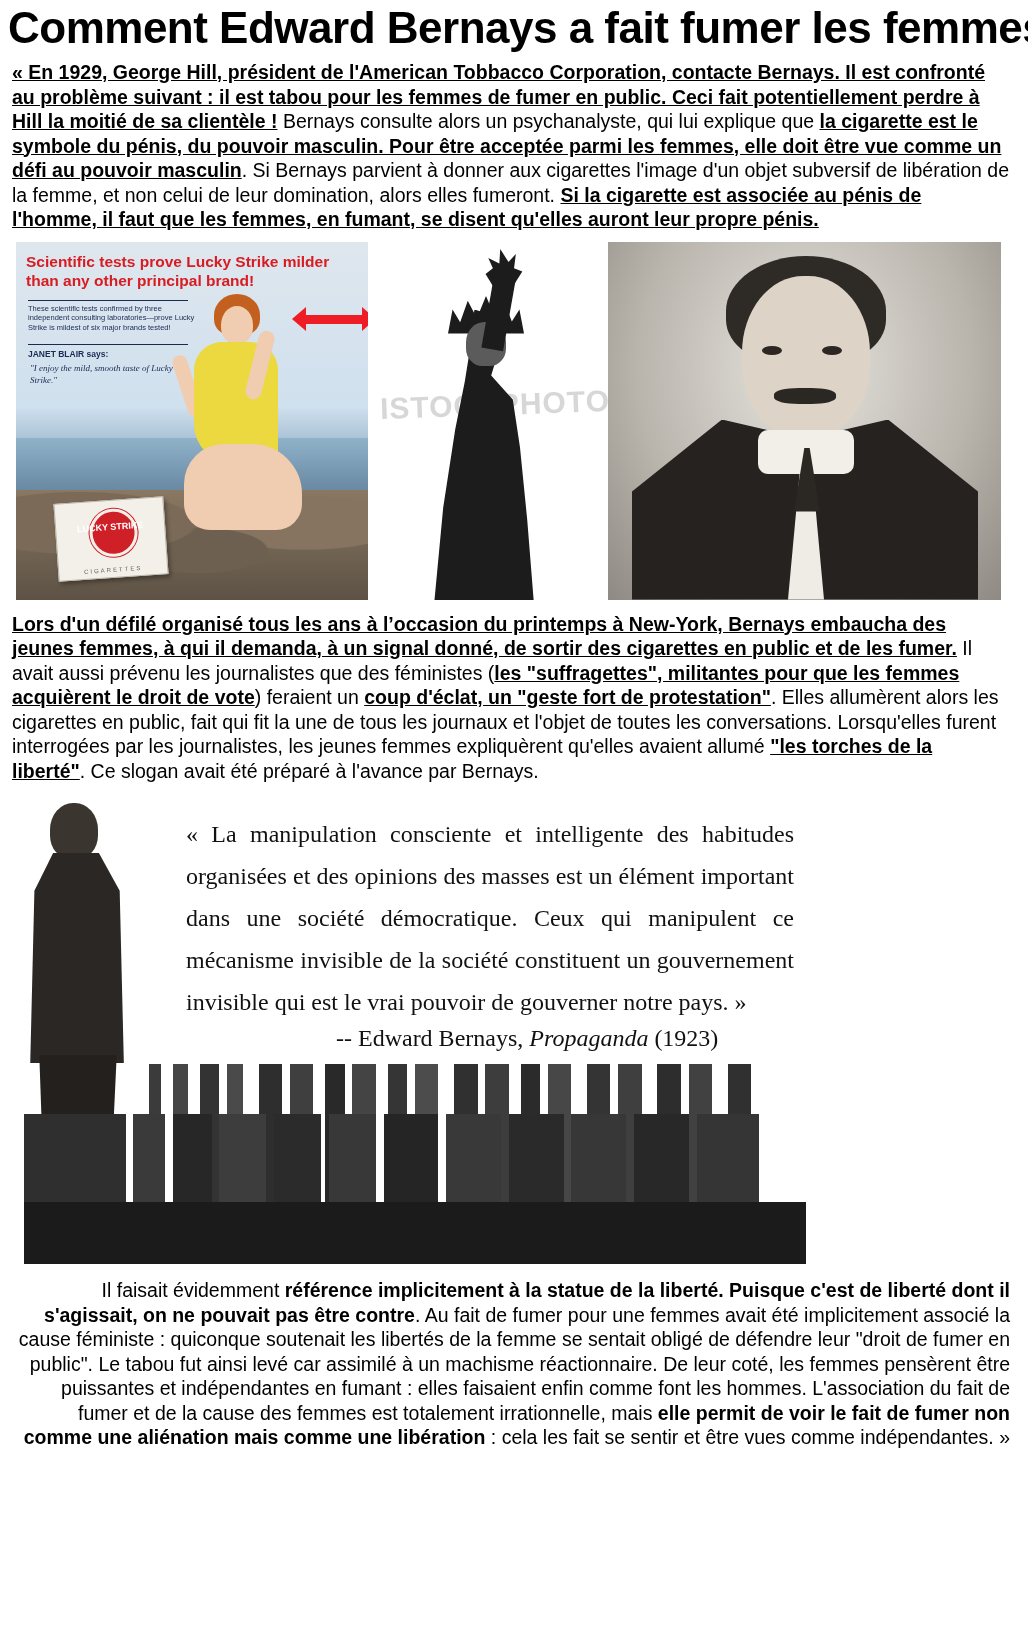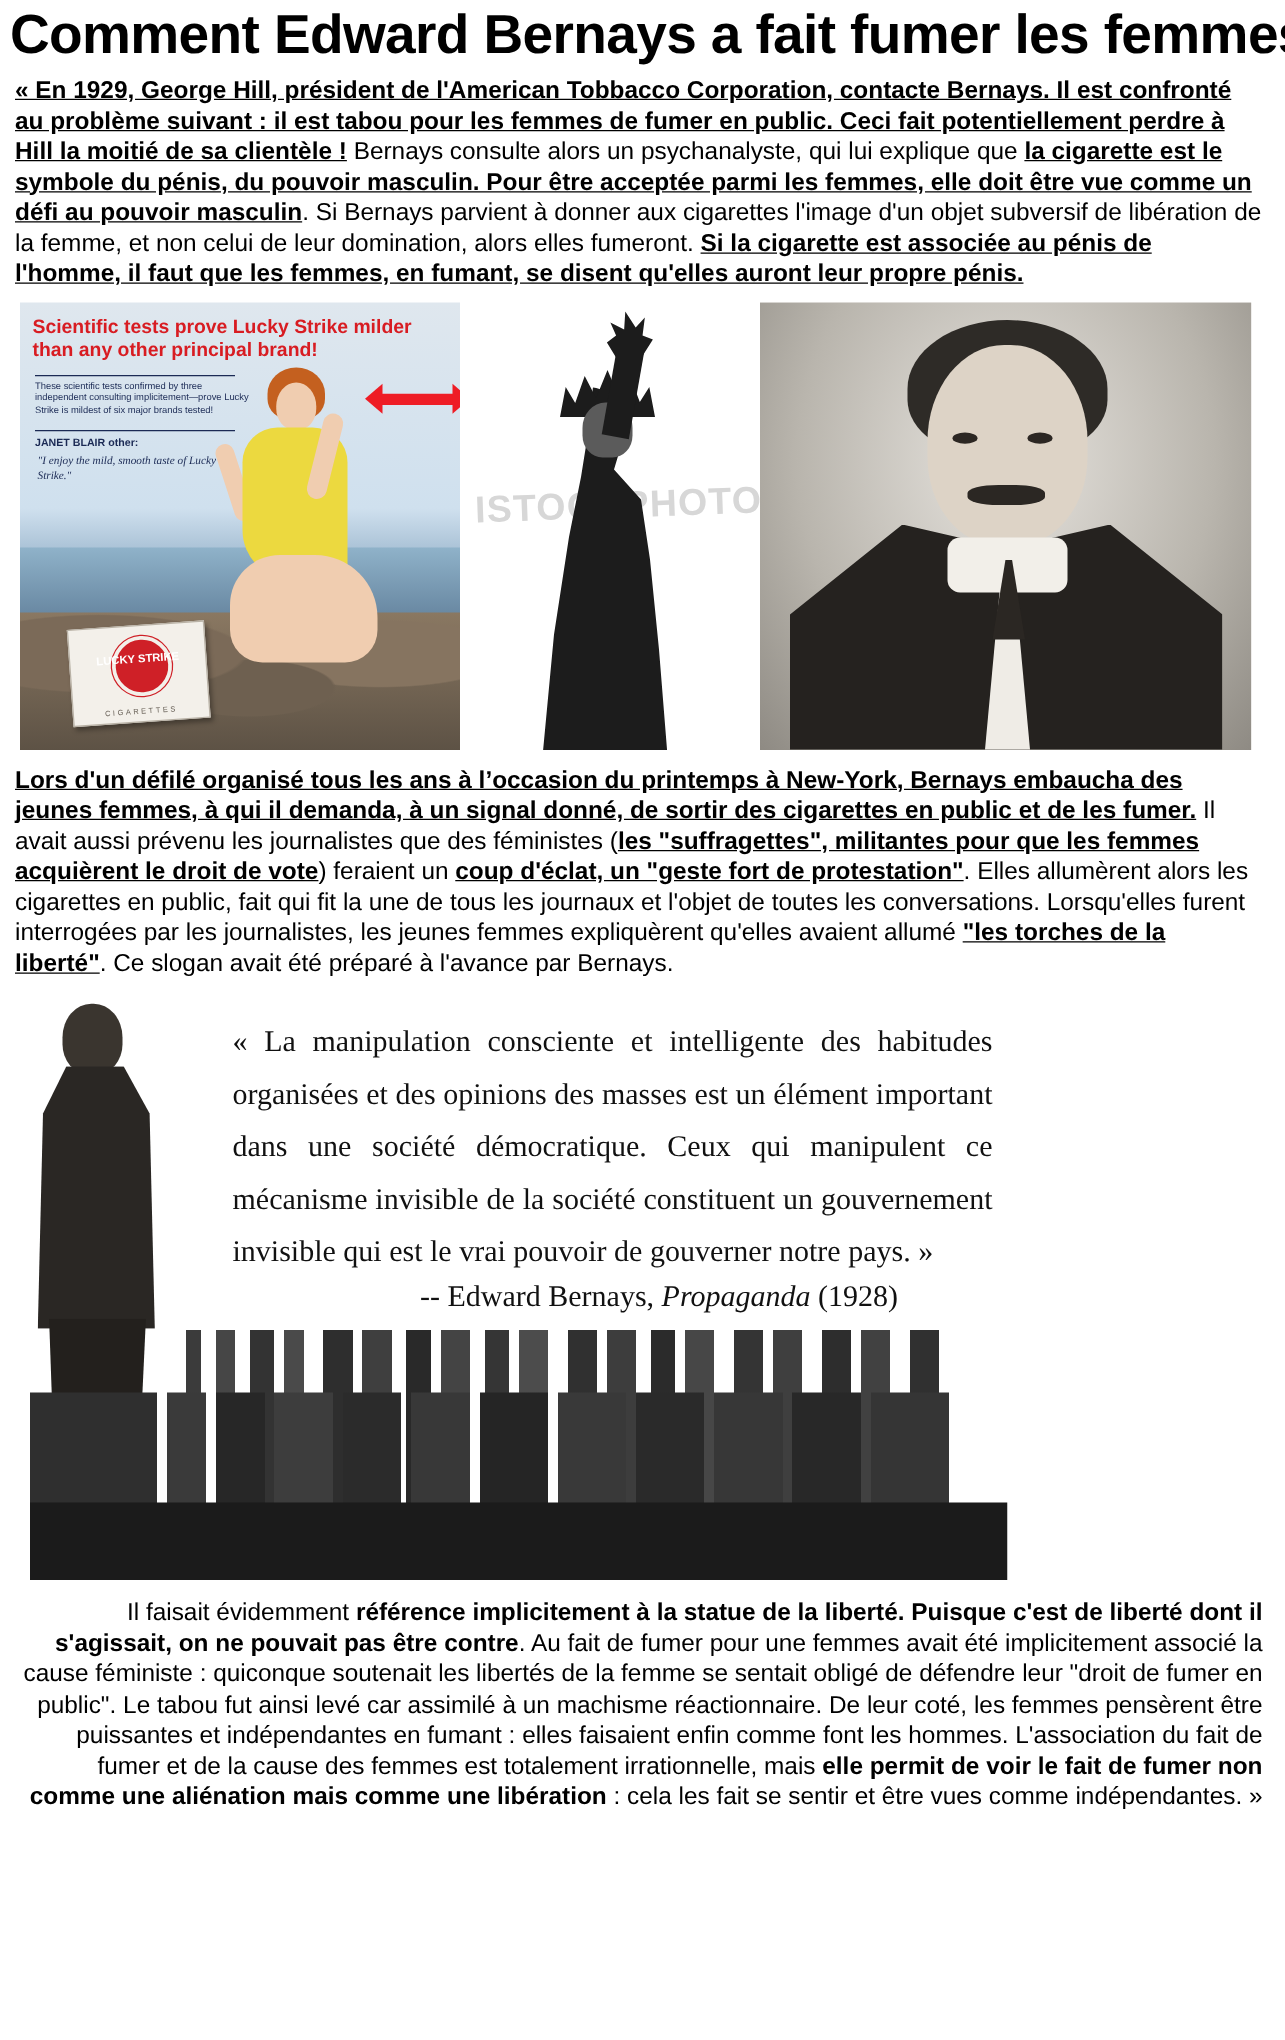--- a/index.html
+++ b/index.html
@@ -365,24 +365,24 @@
 <div class="page">
 
   <h1 class="title">Comment Edward Bernays a fait fumer les femmes</h1>
 
   <div class="para"><b>« En 1929, George Hill, président de l'American Tobbacco Corporation, contacte Bernays. Il est confronté au problème suivant : il est tabou pour les femmes de fumer en public. Ceci fait potentiellement perdre à Hill la moitié de sa clientèle !</b> Bernays consulte alors un psychanalyste, qui lui explique que <b>la cigarette est le symbole du pénis, du pouvoir masculin. Pour être acceptée parmi les femmes, elle doit être vue comme un défi au pouvoir masculin</b>. Si Bernays parvient à donner aux cigarettes l'image d'un objet subversif de libération de la femme, et non celui de leur domination, alors elles fumeront. <b>Si la cigarette est associée au pénis de l'homme, il faut que les femmes, en fumant, se disent qu'elles auront leur propre pénis.</b></div>
 
   <div class="imgrow">
 
     <div class="lucky">
       <div class="ad-head">Scientific tests prove Lucky Strike milder than any other principal brand!</div>
-      <div class="ad-sub">These scientific tests confirmed by three independent consulting implicitement—prove Lucky Strike is mildest of six major brands tested!</div>
+      <div class="ad-sub">These scientific tests confirmed by three independent consulting laboratories—prove Lucky Strike is mildest of six major brands tested!</div>
       <div class="hrule" style="top:58px"></div>
       <div class="hrule" style="top:102px"></div>
-      <div class="ad-name">JANET BLAIR other:</div>
+      <div class="ad-name">JANET BLAIR says:</div>
       <div class="ad-quote">"I enjoy the mild, smooth taste of Lucky Strike."</div>
       <div class="sea"></div>
       <div class="rocks"></div>
       <div class="model">
         <div class="hair"></div>
           <div class="face"></div>
         <div class="armR"></div>
           <div class="dress"></div>
         <div class="armL"></div>
           <div class="legs"></div>
@@ -425,21 +425,21 @@
 
   <div class="para" style="margin-top:12px"><b>Lors d'un défilé organisé tous les ans à l’occasion du printemps à New-York, Bernays embaucha des jeunes femmes, à qui il demanda, à un signal donné, de sortir des cigarettes en public et de les fumer.</b> Il avait aussi prévenu les journalistes que des féministes (<b>les "suffragettes", militantes pour que les femmes acquièrent le droit de vote</b>) feraient un <b>coup d'éclat, un "geste fort de protestation"</b>. Elles allumèrent alors les cigarettes en public, fait qui fit la une de tous les journaux et l'objet de toutes les conversations. Lorsqu'elles furent interrogées par les journalistes, les jeunes femmes expliquèrent qu'elles avaient allumé <b>"les torches de la liberté"</b>. Ce slogan avait été préparé à l'avance par Bernays.</div>
 
   <div class="quoteblock">
     <div class="man">
       <div class="head"></div>
         <div class="body"></div>
         <div class="legs2"></div>
     </div>
     <div class="qtext">« La manipulation consciente et intelligente des habitudes organisées et des opinions des masses est un élément important dans une société démocratique. Ceux qui manipulent ce mécanisme invisible de la société constituent un gouvernement invisible qui est le vrai pouvoir de gouverner notre pays. »</div>
-    <div class="attrib"><span>-- Edward Bernays, </span><i>Propaganda</i><span> (1928)</span></div>
+    <div class="attrib"><span>-- Edward Bernays, </span><i>Propaganda</i><span> (1923)</span></div>
     <div class="skyline"></div>
     <div class="skyline2"></div>
     <div class="water"></div>
   </div>
 
   <div class="footnote">Il faisait évidemment <b>référence implicitement à la statue de la liberté. Puisque c'est de liberté dont il s'agissait, on ne pouvait pas être contre</b>. Au fait de fumer pour une femmes avait été implicitement associé la cause féministe : quiconque soutenait les libertés de la femme se sentait obligé de défendre leur "droit de fumer en public". Le tabou fut ainsi levé car assimilé à un machisme réactionnaire. De leur coté, les femmes pensèrent être puissantes et indépendantes en fumant : elles faisaient enfin comme font les hommes. L'association du fait de fumer et de la cause des femmes est totalement irrationnelle, mais <b>elle permit de voir le fait de fumer non comme une aliénation mais comme une libération</b> : cela les fait se sentir et être vues comme indépendantes. »</div>
 
 </div>
 
 </body></html>

